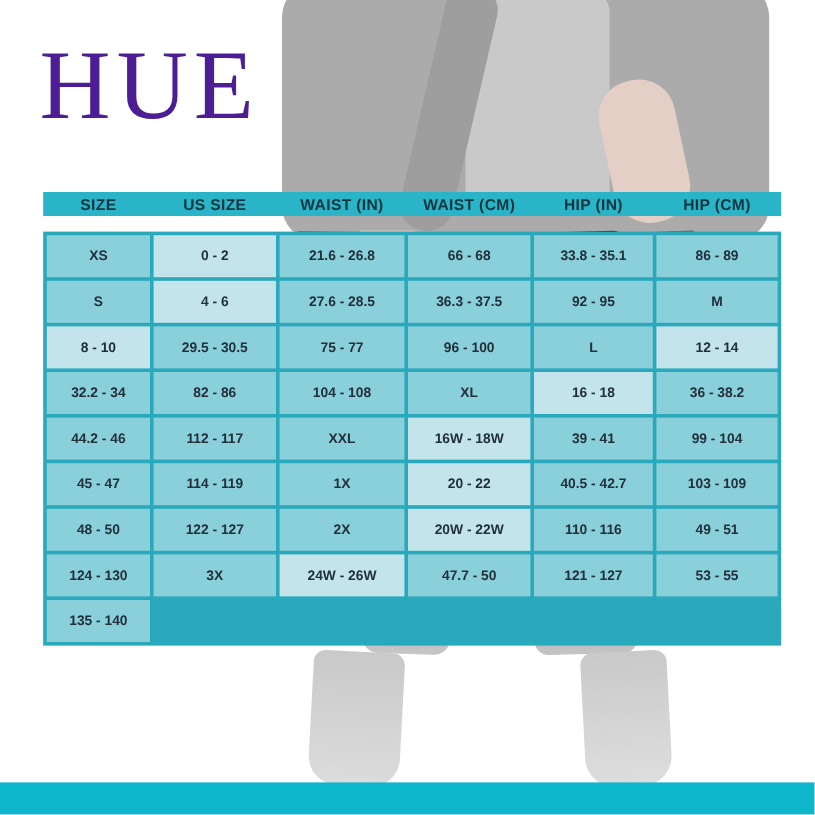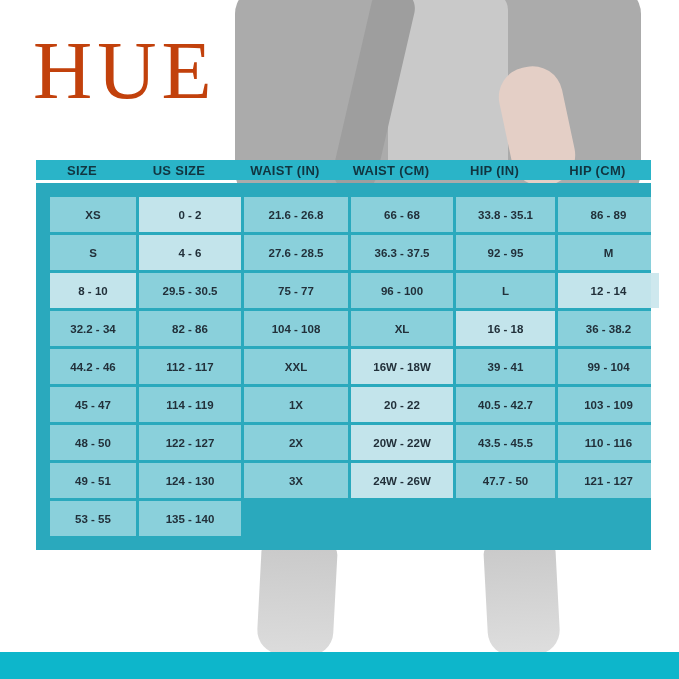--- a/index.html
+++ b/index.html
@@ -19,41 +19,42 @@
   .ph-leg-l{left:306px;top:255px;width:74px;height:290px;border-radius:14px;background:linear-gradient(#383838,#9a9a9a 70%,#c6c6c6);transform:rotate(2deg);}
   .ph-leg-r{left:441px;top:193px;width:86px;height:352px;border-radius:12px;background:linear-gradient(#2b2b2b,#8f8f8f 72%,#c4c4c4);transform:rotate(-1.5deg);}
   .ph-hem-r{left:524px;top:193px;width:58px;height:235px;border-radius:0 0 20px 20px;background:linear-gradient(#606060,#bdbdbd);transform:rotate(-2deg);}
   .ph-cord{left:556px;top:193px;width:9px;height:140px;background:#555555;transform:rotate(4deg);}
   .ph-calf-l{left:259px;top:543px;width:76px;height:112px;border-radius:10px 10px 24px 24px;background:linear-gradient(#c9c9c9,#dcdcdc);transform:rotate(3deg);}
   .ph-calf-r{left:486px;top:543px;width:72px;height:112px;border-radius:10px 10px 24px 24px;background:linear-gradient(#c9c9c9,#dedede);transform:rotate(-3deg);}
   
   .logo{
     position:absolute;left:33px;top:30px;z-index:3;
     font-family:"Liberation Serif", serif;font-size:82px;line-height:1;
-    letter-spacing:5px;color:#c2410c;font-weight:400;
+    letter-spacing:5px;color:#4c1d95;font-weight:400;
   }
   
   .size-table{position:absolute;left:36px;top:160px;width:615px;z-index:2;box-sizing:border-box;}
   .thead{
     box-sizing:border-box;width:615px;height:20px;
     display:grid;grid-template-columns:86px 102px 104px 102px 99px 101px;
     gap:3px;padding:0 3px;align-items:center;
     background:var(--header-teal,#2ab4c8);
   }
   .h-cell{
     display:flex;align-items:center;justify-content:center;
     font-size:13px;font-weight:700;letter-spacing:.3px;
     color:var(--header-text,#113540);white-space:nowrap;
   }
   .tgap{height:3px;}
   .tbody{
     box-sizing:border-box;width:615px;
     display:grid;grid-template-columns:86px 102px 104px 102px 99px 101px;
-    grid-auto-rows:35px;gap:3px;padding:14px;
+    grid-auto-rows:35px;gap:3px;padding:3px;
     background:var(--grid-teal,#2aa9bd);
+    margin-top:10px;
   }
   .cell{
     display:flex;align-items:center;justify-content:center;
     font-size:11.5px;font-weight:700;letter-spacing:0;
     color:var(--cell-text,#22303a);white-space:nowrap;
     background:rgba(255,255,255,0.45);
   }
   .cell.us{background:rgba(203,231,237,0.95);}
   
   .bottom-bar{
@@ -127,21 +128,20 @@
         <div class="cell">45 - 47</div>
         <div class="cell">114 - 119</div>
         <div class="cell">1X</div>
         <div class="cell us">20 - 22</div>
         <div class="cell">40.5 - 42.7</div>
         <div class="cell">103 - 109</div>
         <div class="cell">48 - 50</div>
         <div class="cell">122 - 127</div>
         <div class="cell">2X</div>
         <div class="cell us">20W - 22W</div>
-        <div class="cell">43.5 - 45.5</div>
         <div class="cell">110 - 116</div>
         <div class="cell">49 - 51</div>
         <div class="cell">124 - 130</div>
         <div class="cell">3X</div>
         <div class="cell us">24W - 26W</div>
         <div class="cell">47.7 - 50</div>
         <div class="cell">121 - 127</div>
         <div class="cell">53 - 55</div>
         <div class="cell">135 - 140</div>
       </div>

